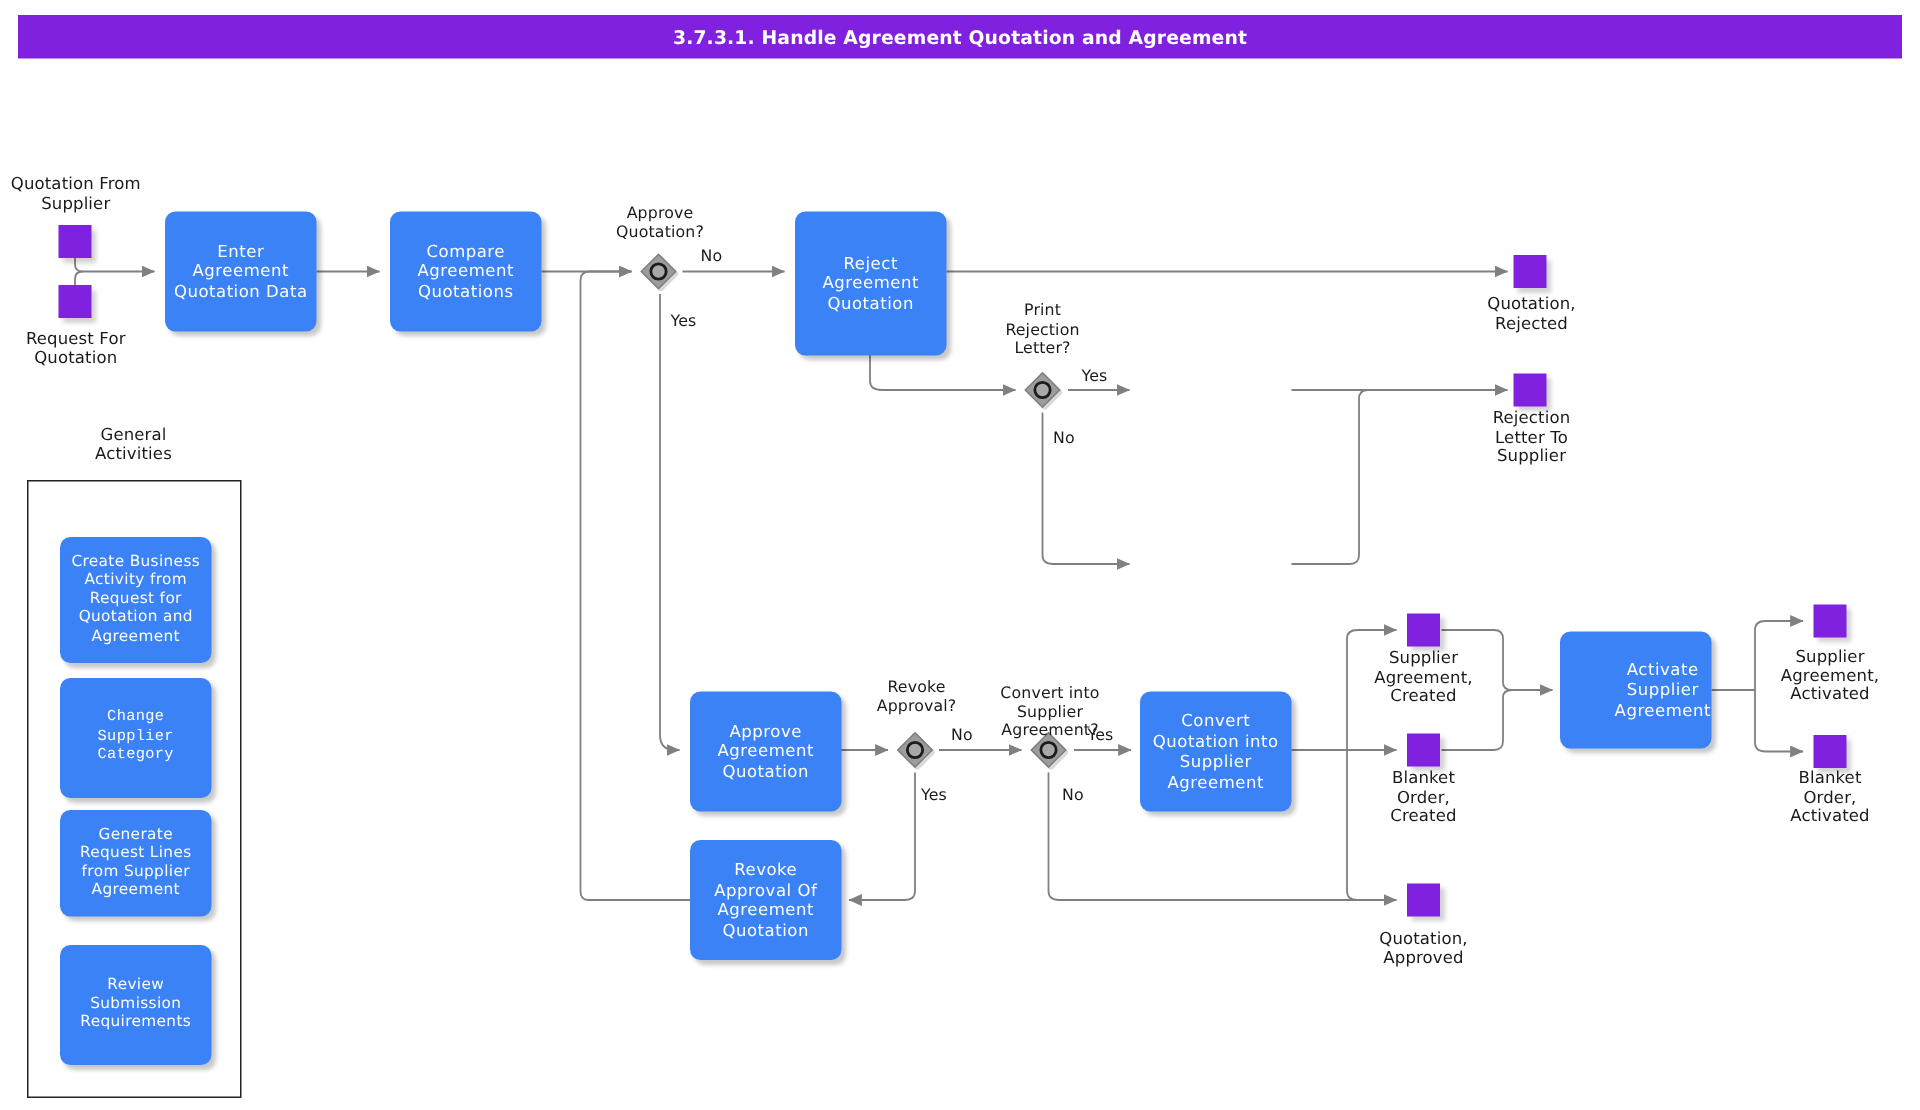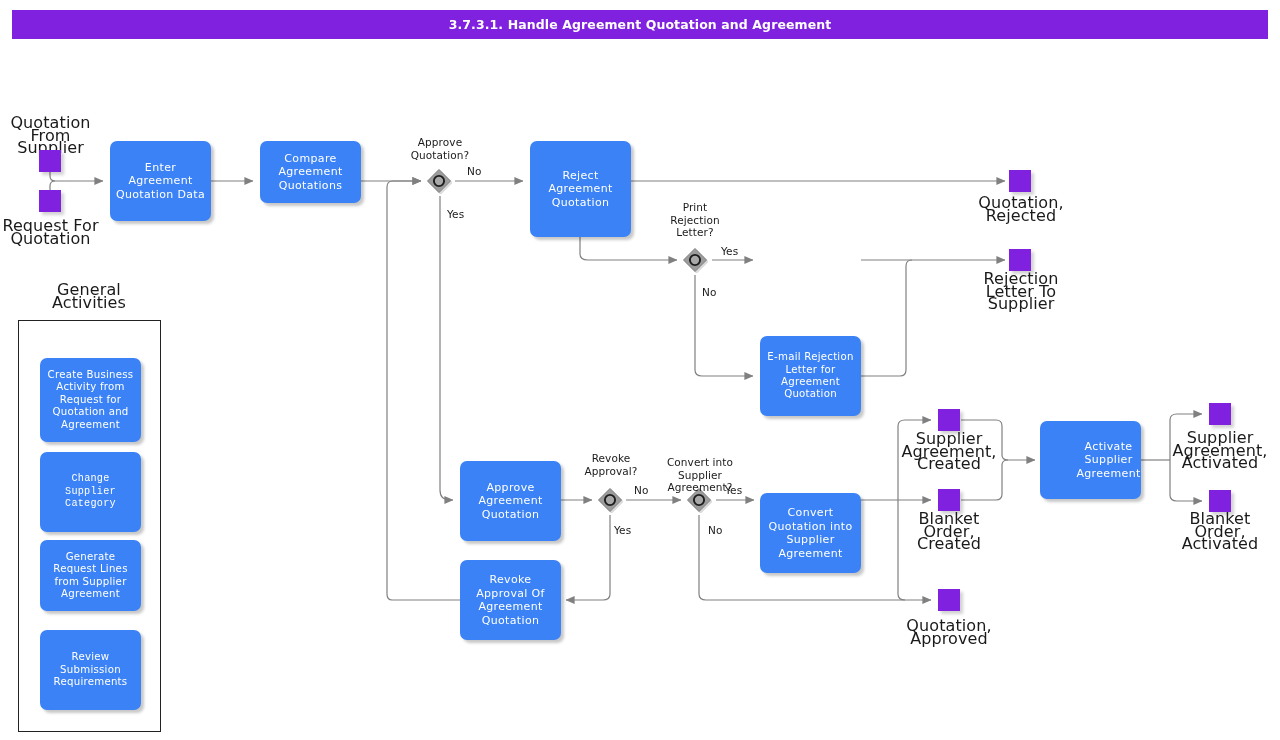--- a/index.html
+++ b/index.html
@@ -72,21 +72,21 @@
   
   .gateway {
     position: absolute;
     width: 26px;
     height: 26px;
   }
   
   .lbl {
     position: absolute;
     color: #1a1a1a;
-    font-size: 16px;
+    font-size: 11px;
     line-height: 12.6px;
     text-align: center;
     white-space: pre-line;
     letter-spacing: 0.1px;
   }
   .lbl.flow {
     font-size: 10.5px;
     text-align: center;
     white-space: nowrap;
   }
@@ -242,54 +242,48 @@
   <div class="dataobj" style="left:39px; top:190px;"></div>
   <div class="lbl" style="left:0px; top:220px; width:101px;">Request For
 Quotation</div>
 
   <div class="task" style="left:110px; top:141px; width:101px; height:80px;">
     <span>Enter
 Agreement
 Quotation Data</span>
   </div>
 
-  <div class="task" style="left:260px; top:141px; width:101px; height:62px;">
+  <div class="task" style="left:260px; top:141px; width:101px; height:80px;">
     <span>Compare
 Agreement
 Quotations</span>
   </div>
 
   <div class="task" style="left:530px; top:141px; width:101px; height:96px;">
     <span>Reject
 Agreement
 Quotation</span>
   </div>
 
 
-  <div class="task small" style="left:760px; top:336px; width:101px; height:80px;">
-    <span>E-mail Rejection
-Letter for
-Agreement
-Quotation</span>
-  </div>
 
   <div class="task" style="left:460px; top:461px; width:101px; height:80px;">
     <span>Approve
 Agreement
 Quotation</span>
   </div>
 
   <div class="task" style="left:460px; top:560px; width:101px; height:80px;">
     <span>Revoke
 Approval Of
 Agreement
 Quotation</span>
   </div>
 
-  <div class="task" style="left:760px; top:461px; width:101px; height:80px;margin-top:32px;">
+  <div class="task" style="left:760px; top:461px; width:101px; height:80px;">
     <span>Convert
 Quotation into
 Supplier
 Agreement</span>
   </div>
 
   <div class="task" style="left:1040px; top:421px; width:101px; height:78px;padding-left:40px;">
     <span>Activate
 Supplier
 Agreement</span>

